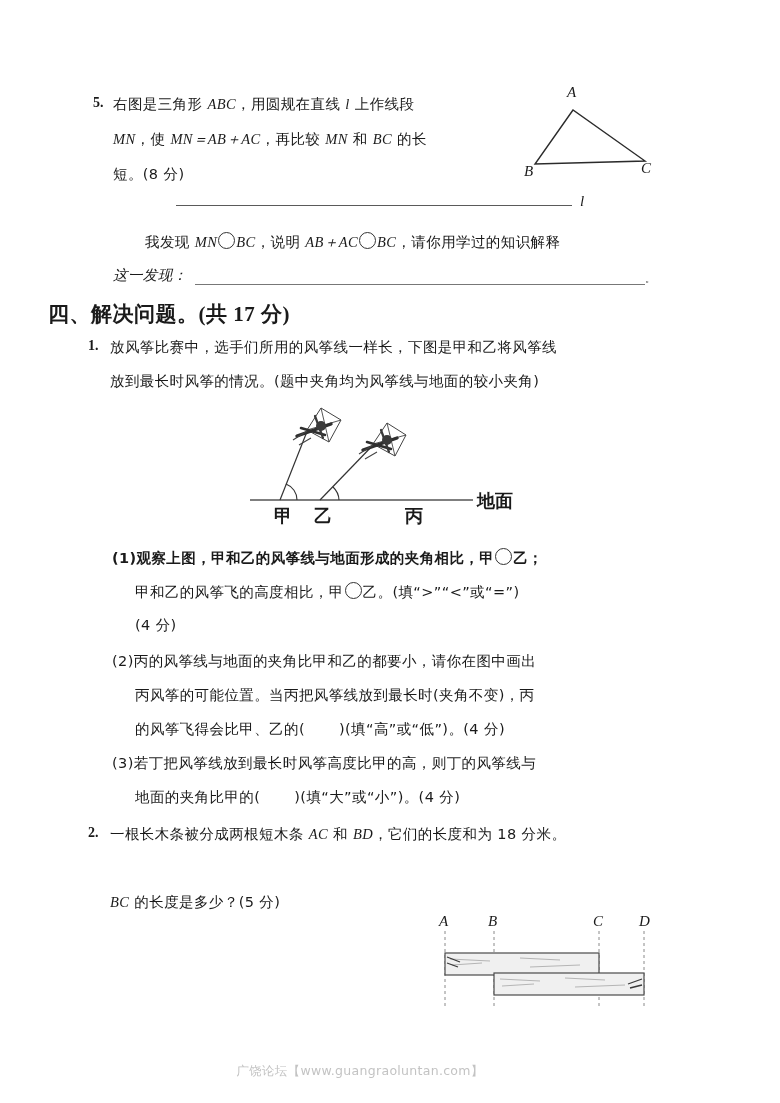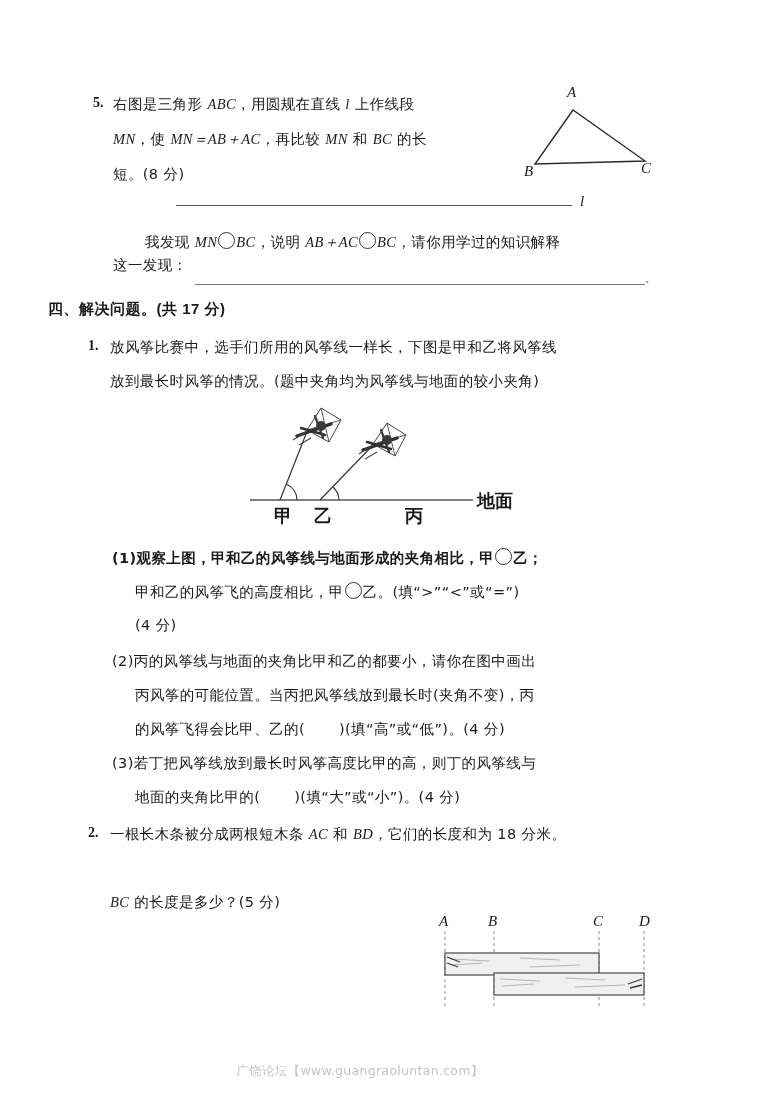--- a/index.html
+++ b/index.html
@@ -16,22 +16,22 @@
   
   .cn{font-family:"DejaVu Sans","Liberation Sans",sans-serif;}
   .math{font-family:"Liberation Serif","DejaVu Serif",serif;font-style:italic;}
   .line{position:absolute;white-space:nowrap;font-size:14.5px;letter-spacing:.4px;}
 
   .qnum{position:absolute;font-weight:bold;font-size:14px;font-family:"Liberation Serif",serif;}
 
   
   .sect-head{
     position:absolute;
-    font-family:Liberation Sans, sans-serif;
-    font-weight:bold;font-size:15px;letter-spacing:.5px;
+    font-family:Liberation Serif, serif;
+    font-weight:bold;font-size:21px;letter-spacing:.5px;
   }
 
   
   .rule{position:absolute;border-bottom:1.1px solid #5a5a5a;}
   .rule-thin{position:absolute;border-bottom:1px solid #777;}
 
   
   .circ{
     display:inline-block;width:15px;height:15px;
     border:1.2px solid #333;border-radius:50%;
@@ -79,21 +79,21 @@
     <span class="lbl" style="left:136px;top:72px;">C</span>
   </div>
 
   <div class="rule" style="left:176px;top:205px;width:396px;"></div>
   <span class="lbl" style="left:580px;top:193px;">l</span>
 
   <div class="line" style="left:113px;top:232px;margin-left:32px;">
     <span class="cn">我发现 </span><span class="math">MN</span><span class="circ"></span><span class="math">BC</span><span class="cn">，说明 </span><span class="math">AB＋AC</span><span class="circ"></span><span class="math">BC</span><span class="cn">，请你用学过的知识解释</span>
   </div>
 
-  <div class="line cn" style="left:113px;top:256px;">这一发现：</div>
+  <div class="line cn" style="left:113px;top:266px;font-style:italic;">这一发现：</div>
   <div class="rule-thin" style="left:195px;top:284px;width:450px;"></div>
   <div class="line cn" style="left:645px;top:272px;font-size:10px;">。</div>
 
   <div class="sect-head" style="left:48px;top:300px;">四、解决问题。(共 17 分)</div>
 
   <div class="qnum" style="left:88px;top:338px;">1.</div>
   <div class="line cn" style="left:110px;top:372px;">放到最长时风筝的情况。(题中夹角均为风筝线与地面的较小夹角)</div>
   <div class="line cn" style="left:110px;top:338px;">放风筝比赛中，选手们所用的风筝线一样长，下图是甲和乙将风筝线</div>
 
   <div class="fig" style="left:245px;top:398px;">

